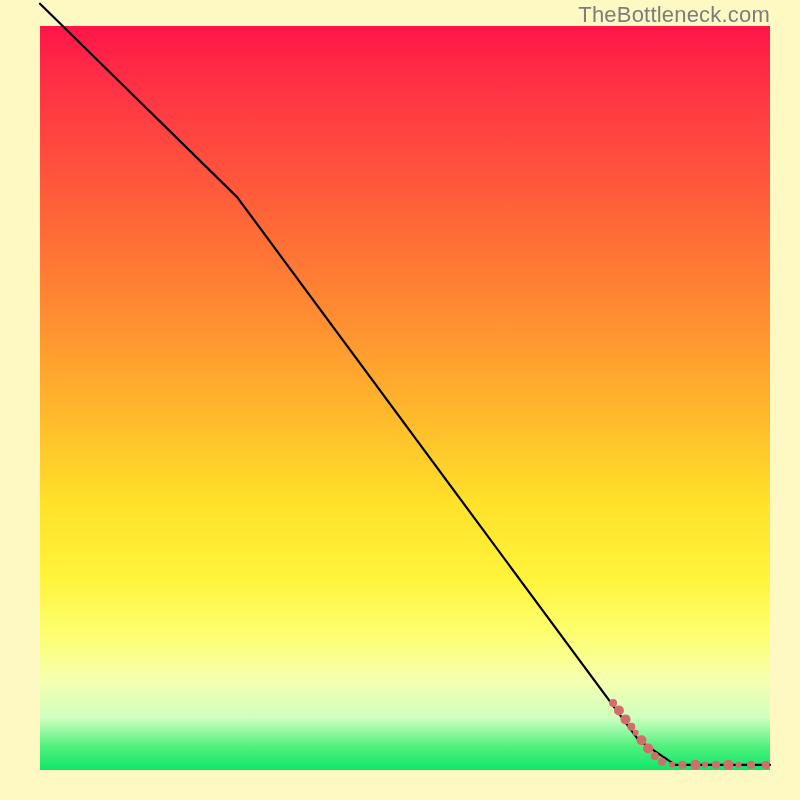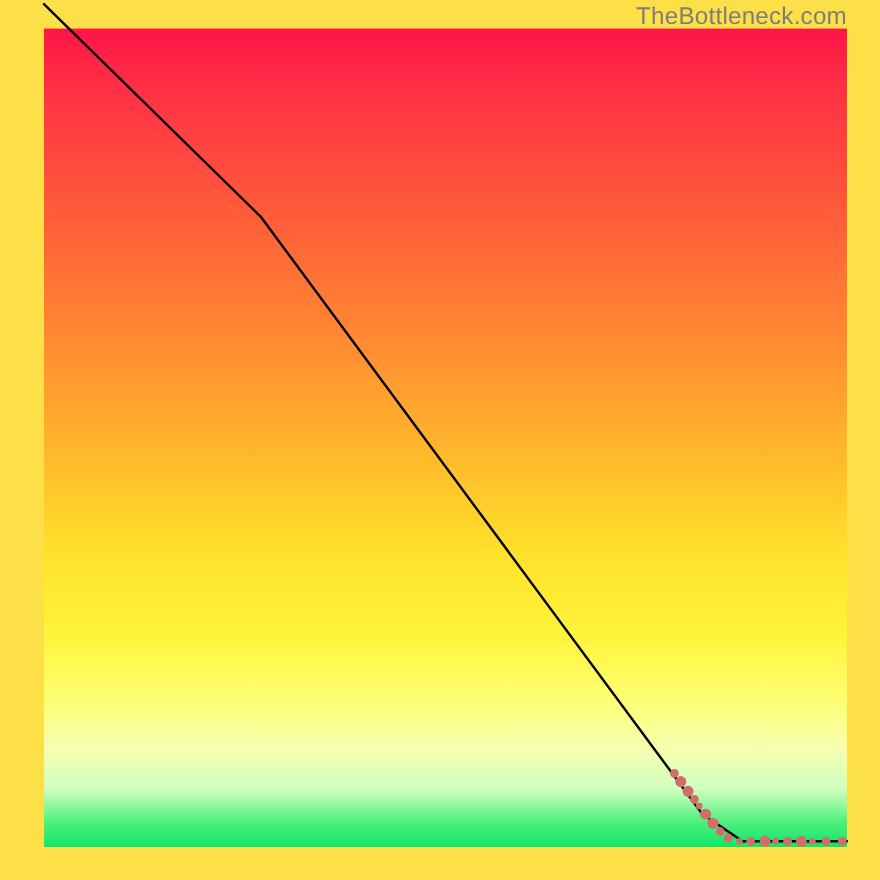--- a/index.html
+++ b/index.html
@@ -8,21 +8,21 @@
     width: 800px;
     height: 800px;
     background: #000;
     overflow: hidden;
     font-family: Arial, Helvetica, sans-serif;
   }
   .stage {
     position: relative;
     width: 800px;
     height: 800px;
-    background: #fde047;
+    background: #fef9c3;
   }
   .plot {
     position: absolute;
     left: 40px;
     top: 26px;
     width: 730px;
     height: 744px;
     
     background: linear-gradient(to bottom,
       #ff1547 0%,

